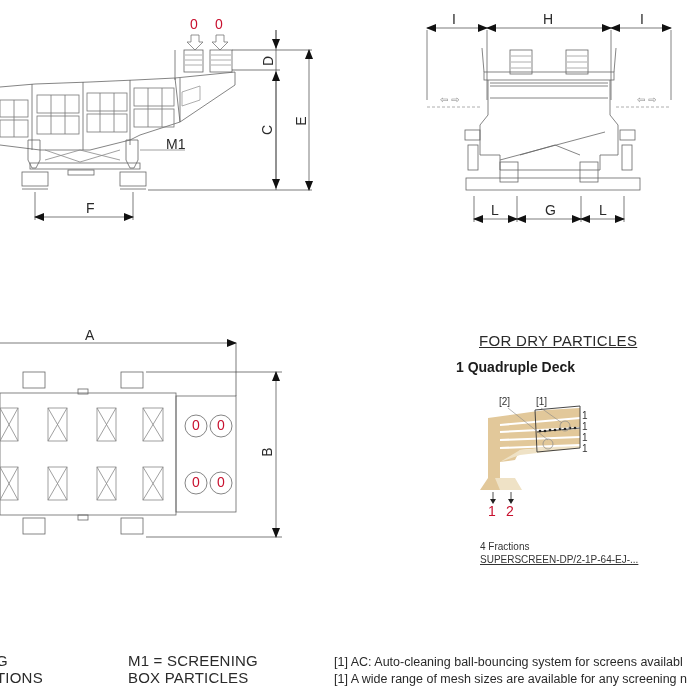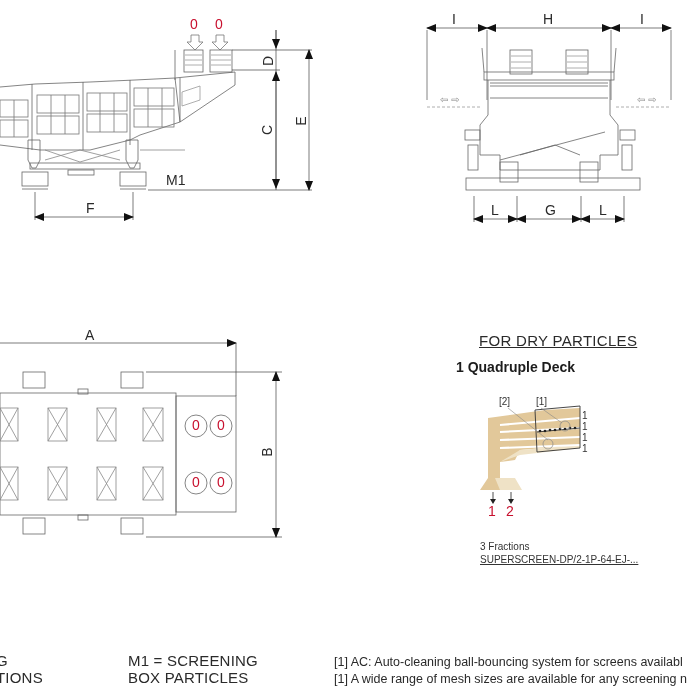--- a/index.html
+++ b/index.html
@@ -224,21 +224,21 @@
     <path d="M508,499 L511,504 L514,499 z" fill="#222"></path>
   </g>
 </svg>
 
 <span class="txt dim red" style="left:190px;top:16px;">0</span>
 <span class="txt dim red" style="left:215px;top:16px;">0</span>
 <span class="txt dim" style="left:263px;top:53px;transform:rotate(-90deg);">D</span>
 <span class="txt dim" style="left:262px;top:122px;transform:rotate(-90deg);">C</span>
 <span class="txt dim" style="left:296px;top:113px;transform:rotate(-90deg);">E</span>
 <span class="txt dim" style="left:86px;top:200px;">F</span>
-<span class="txt dim" style="left:166px;top:136px;margin-top:36px;">M1</span>
+<span class="txt dim" style="left:166px;top:136px;">M1</span>
 
 <span class="txt dim" style="left:452px;top:11px;">I</span>
 <span class="txt dim" style="left:543px;top:11px;">H</span>
 <span class="txt dim" style="left:640px;top:11px;">I</span>
 <span class="txt small" style="left:440px;top:94px;color:#888;">⇦ ⇨</span>
 <span class="txt small" style="left:637px;top:94px;color:#888;">⇦ ⇨</span>
 <span class="txt dim" style="left:491px;top:202px;">L</span>
 <span class="txt dim" style="left:545px;top:202px;">G</span>
 <span class="txt dim" style="left:599px;top:202px;">L</span>
 
@@ -253,21 +253,21 @@
   <span class="txt title" style="left:479px;top:332px;text-decoration:underline;">FOR DRY PARTICLES</span>
   <span class="txt subtitle" style="left:456px;top:359px;">1 Quadruple Deck</span>
   <span class="txt small" style="left:499px;top:396px;">[2]</span>
   <span class="txt small" style="left:536px;top:396px;">[1]</span>
   <span class="txt small" style="left:582px;top:410px;">1</span>
   <span class="txt small" style="left:582px;top:421px;">1</span>
   <span class="txt small" style="left:582px;top:432px;">1</span>
   <span class="txt small" style="left:582px;top:443px;">1</span>
   <span class="txt dim red" style="left:488px;top:503px;">1</span>
   <span class="txt dim red" style="left:506px;top:503px;">2</span>
-  <span class="txt small" style="left:480px;top:541px;">3 Fractions</span>
+  <span class="txt small" style="left:480px;top:541px;">4 Fractions</span>
   <span class="txt small" style="left:480px;top:554px;text-decoration:underline;">SUPERSCREEN-DP/2-1P-64-EJ-...</span>
 </div>
 
 <div>
   <span class="txt legend" style="left:-4px;top:652px;">G</span>
   <span class="txt legend" style="left:-4px;top:669px;">TIONS</span>
   <span class="txt legend" style="left:128px;top:652px;">M1 = SCREENING</span>
   <span class="txt legend" style="left:128px;top:669px;">BOX PARTICLES</span>
 </div>
 

